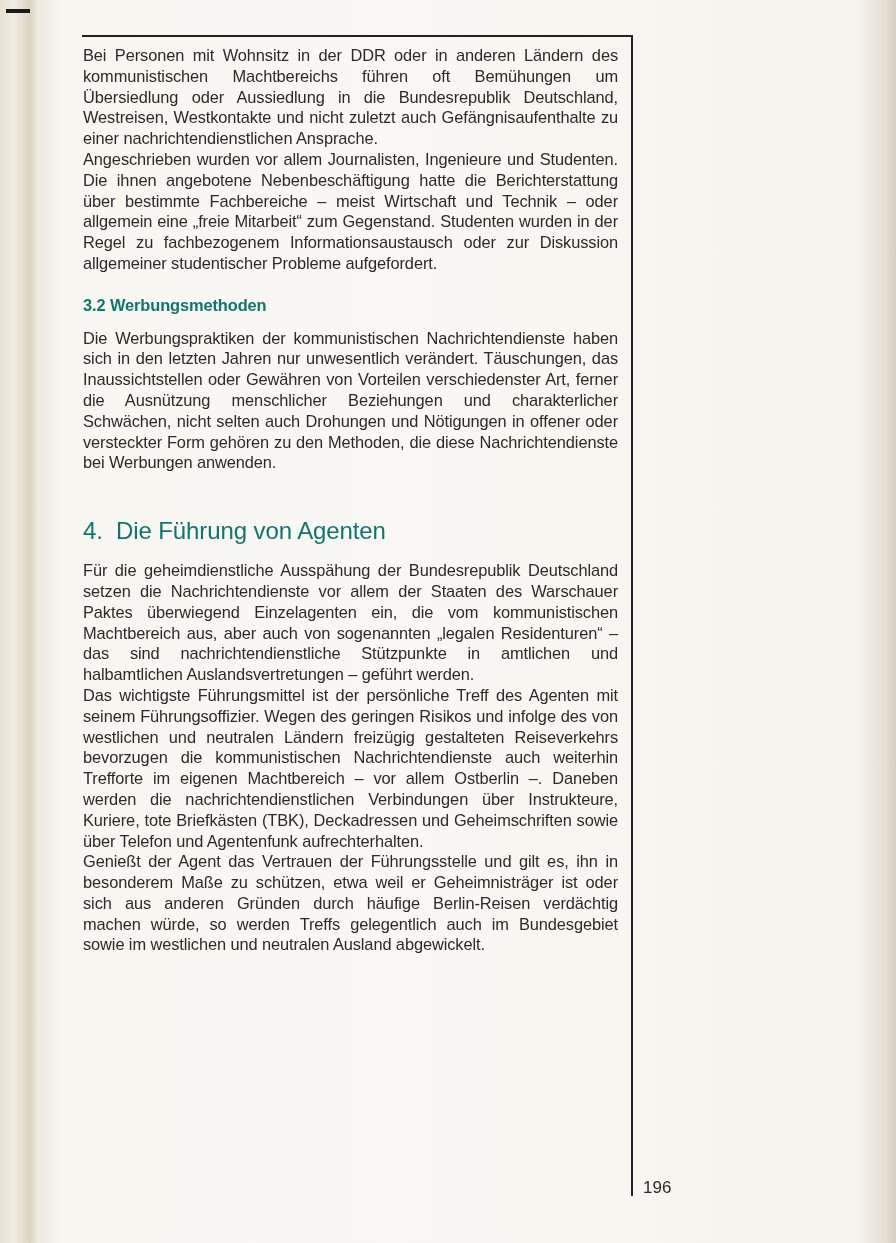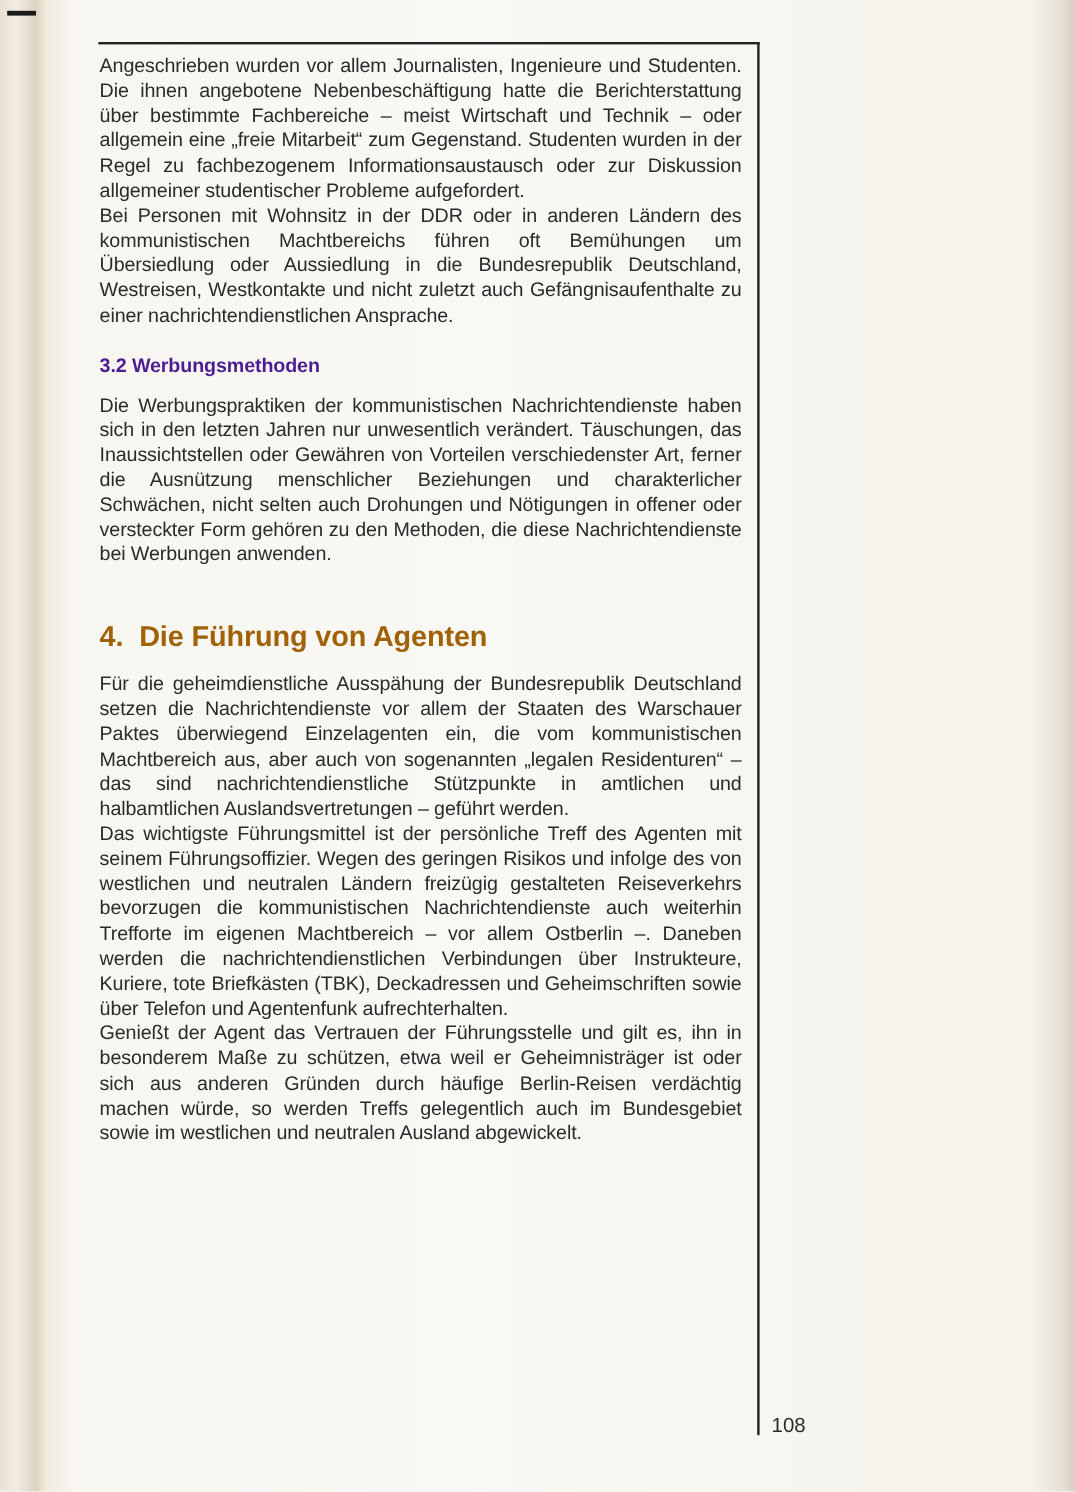--- a/index.html
+++ b/index.html
@@ -23,44 +23,44 @@
     position: absolute; left: 631px; top: 35px; width: 2px; height: 1161px; background: #222;
   }
   .content {
     position: absolute; left: 83px; top: 45px; width: 535px;
     font-size: 16.4px; line-height: 20.8px; text-align: justify;
     letter-spacing: -0.1px;
   }
   .content p { margin: 0; }
   .h3 {
     font-weight: bold; font-size: 16.4px; margin: 21px 0 12px 0 !important;
-    color: #4c1d95;
+    color: #0f766e;
   }
   .h2 {
-    font-weight: bold; font-size: 24px; color: #a16207;
+    font-weight: normal; font-size: 24px; color: #0f766e;
     margin: 43px 0 14px 0 !important; line-height: 30px;
   }
   .page-number {
     position: absolute; left: 643px; top: 1178px; font-size: 17px; color: #2a2a2a;
   }
 </style>
 </head>
 <body>
 
 <div class="page-bg"></div>
 <div class="corner-mark"></div>
 <div class="top-rule"></div>
 <div class="side-rule"></div>
 
 <div class="content">
+  <p>Bei Personen mit Wohnsitz in der DDR oder in anderen Ländern des kommunistischen Machtbereichs führen oft Bemühungen um Übersiedlung oder Aussiedlung in die Bundesrepublik Deutschland, Westreisen, Westkontakte und nicht zuletzt auch Gefängnisaufenthalte zu einer nachrichtendienstlichen Ansprache.</p>
   <p>Angeschrieben wurden vor allem Journalisten, Ingenieure und Studenten. Die ihnen angebotene Nebenbeschäftigung hatte die Berichterstattung über bestimmte Fachbereiche – meist Wirtschaft und Technik – oder allgemein eine „freie Mitarbeit“ zum Gegenstand. Studenten wurden in der Regel zu fachbezogenem Informationsaustausch oder zur Diskussion allgemeiner studentischer Probleme aufgefordert.</p>
-  <p>Bei Personen mit Wohnsitz in der DDR oder in anderen Ländern des kommunistischen Machtbereichs führen oft Bemühungen um Übersiedlung oder Aussiedlung in die Bundesrepublik Deutschland, Westreisen, Westkontakte und nicht zuletzt auch Gefängnisaufenthalte zu einer nachrichtendienstlichen Ansprache.</p>
 
   <p class="h3">3.2 Werbungsmethoden</p>
   <p>Die Werbungspraktiken der kommunistischen Nachrichtendienste haben sich in den letzten Jahren nur unwesentlich verändert. Täuschungen, das Inaussichtstellen oder Gewähren von Vorteilen verschiedenster Art, ferner die Ausnützung menschlicher Beziehungen und charakterlicher Schwächen, nicht selten auch Drohungen und Nötigungen in offener oder versteckter Form gehören zu den Methoden, die diese Nachrichtendienste bei Werbungen anwenden.</p>
 
   <p class="h2" style="white-space: pre;">4.  Die Führung von Agenten</p>
   <p>Für die geheimdienstliche Ausspähung der Bundesrepublik Deutschland setzen die Nachrichtendienste vor allem der Staaten des Warschauer Paktes überwiegend Einzelagenten ein, die vom kommunistischen Machtbereich aus, aber auch von sogenannten „legalen Residenturen“ – das sind nachrichtendienstliche Stützpunkte in amtlichen und halbamtlichen Auslandsvertretungen – geführt werden.</p>
   <p>Das wichtigste Führungsmittel ist der persönliche Treff des Agenten mit seinem Führungsoffizier. Wegen des geringen Risikos und infolge des von westlichen und neutralen Ländern freizügig gestalteten Reiseverkehrs bevorzugen die kommunistischen Nachrichtendienste auch weiterhin Trefforte im eigenen Machtbereich – vor allem Ostberlin –. Daneben werden die nachrichtendienstlichen Verbindungen über Instrukteure, Kuriere, tote Briefkästen (TBK), Deckadressen und Geheimschriften sowie über Telefon und Agentenfunk aufrechterhalten.</p>
   <p>Genießt der Agent das Vertrauen der Führungsstelle und gilt es, ihn in besonderem Maße zu schützen, etwa weil er Geheimnisträger ist oder sich aus anderen Gründen durch häufige Berlin-Reisen verdächtig machen würde, so werden Treffs gelegentlich auch im Bundesgebiet sowie im westlichen und neutralen Ausland abgewickelt.</p>
 </div>
 
-<div class="page-number">108</div>
+<div class="page-number">196</div>
 
 </body></html>

